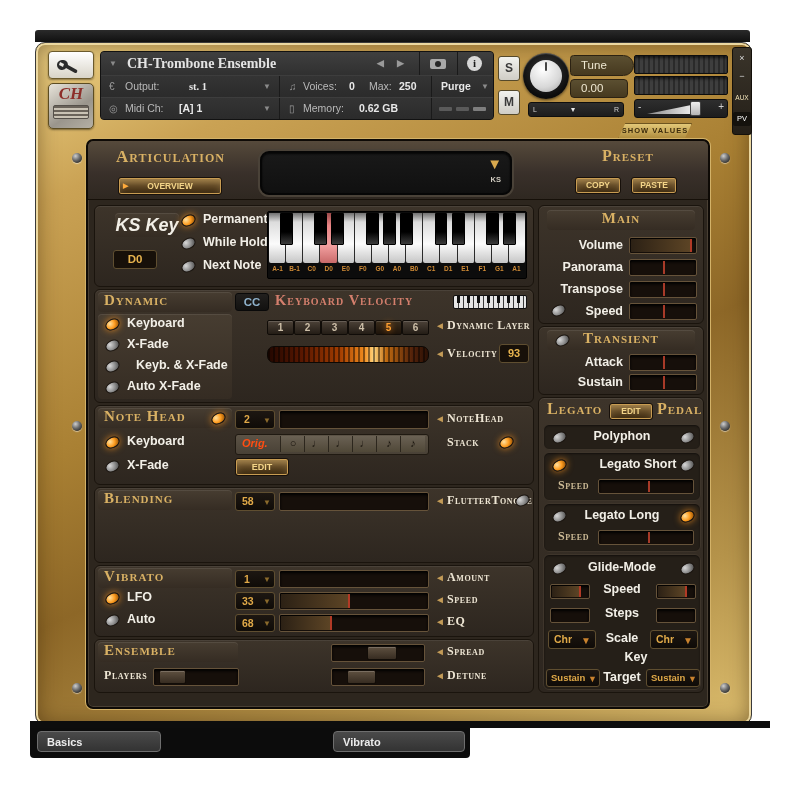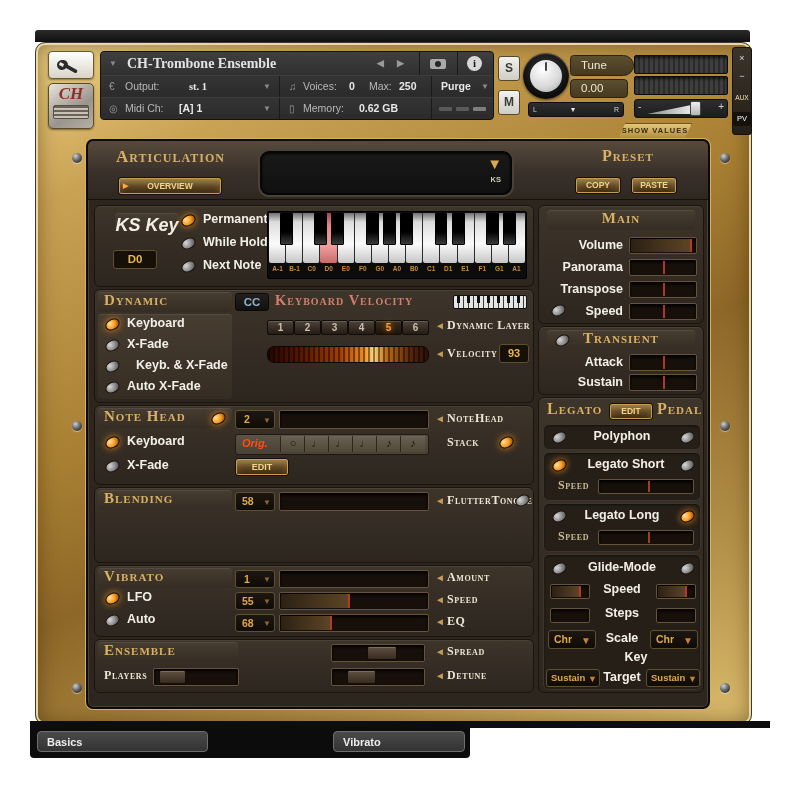--- a/index.html
+++ b/index.html
@@ -352,21 +352,21 @@
         <div class="abs dd" style="left:140px;top:4px;width:38px;height:16px;line-height:16px;">
           <span style="margin-left:8px;">1</span>
           <span class="ddarr abs" style="right:3px;top:1px;">▼</span>
         </div>
         <div class="slid" style="left:184px;top:4px;width:148px;height:16px;"></div>
         <span class="abs arrow" style="left:340px;top:6px;">◄</span>
         <div class="abs sml" style="left:352px;top:4px;">Amount</div>
         <div class="abs led on" style="left:10px;top:27px;"></div>
         <div class="abs lbl" style="left:32px;top:24px;">LFO</div>
         <div class="abs dd" style="left:140px;top:26px;width:38px;height:16px;line-height:16px;">
-          <span style="margin-left:6px;">55</span>
+          <span style="margin-left:6px;">33</span>
           <span class="ddarr abs" style="right:3px;top:1px;">▼</span>
         </div>
         <div class="slid" style="left:184px;top:26px;width:148px;height:16px;">
             <div class="fill" style="width:45%;"></div>
           </div>
         <span class="abs arrow" style="left:340px;top:28px;">◄</span>
         <div class="abs sml" style="left:352px;top:26px;">Speed</div>
         <div class="abs led" style="left:10px;top:49px;"></div>
         <div class="abs lbl" style="left:32px;top:46px;">Auto</div>
         <div class="abs dd" style="left:140px;top:48px;width:38px;height:16px;line-height:16px;">
@@ -439,21 +439,21 @@
         <div class="abs goldhd" style="left:8px;top:2px;font-size:16px;">Legato</div>
         <div class="abs bronze" style="left:70px;top:5px;width:42px;height:15px;font-size:8.5px;line-height:15px;">EDIT</div>
         <div class="abs goldhd" style="left:118px;top:2px;font-size:16px;">Pedal</div>
         <div class="abs subpanel" style="left:4px;top:26px;width:156px;height:24px;">
           <div class="abs led" style="left:8px;top:7px;"></div>
           <div class="abs lbl ctr" style="left:0;top:4px;width:156px;">Polyphon</div>
           <div class="abs led" style="left:136px;top:7px;"></div>
         </div>
         <div class="abs subpanel" style="left:4px;top:54px;width:156px;height:47px;">
           <div class="abs led on" style="left:8px;top:7px;"></div>
-          <div class="abs lbl ctr" style="left:4px;top:4px;width:156px;">Legato Short</div>
+          <div class="abs lbl ctr" style="left:16px;top:4px;width:156px;">Legato Short</div>
           <div class="abs led" style="left:136px;top:7px;"></div>
           <div class="abs sml tan" style="left:14px;top:25px;">Speed</div>
           <div class="slid" style="left:54px;top:26px;width:94px;height:13px;">
               <div class="markc" style="left:52%;"></div>
             </div>
         </div>
         <div class="abs subpanel" style="left:4px;top:105px;width:156px;height:47px;">
           <div class="abs led" style="left:8px;top:7px;"></div>
           <div class="abs lbl ctr" style="left:0;top:4px;width:156px;">Legato Long</div>
           <div class="abs led on" style="left:136px;top:7px;"></div>
@@ -496,17 +496,17 @@
             <span class="abs" style="right:2px;top:1px;color:#c9822e;font-size:9px;">▼</span>
           </div>
         </div>
       </div>
 
     </div>
   </div>
 
   <div class="abs understrip"></div>
   <div class="abs tabbar">
-    <div class="tab" style="left:7px;width:171px;">Basics</div>
+    <div class="tab" style="left:7px;width:124px;">Basics</div>
     <div class="tab" style="left:303px;width:132px;">Vibrato</div>
   </div>
 
 </div>
 
 </body></html>

